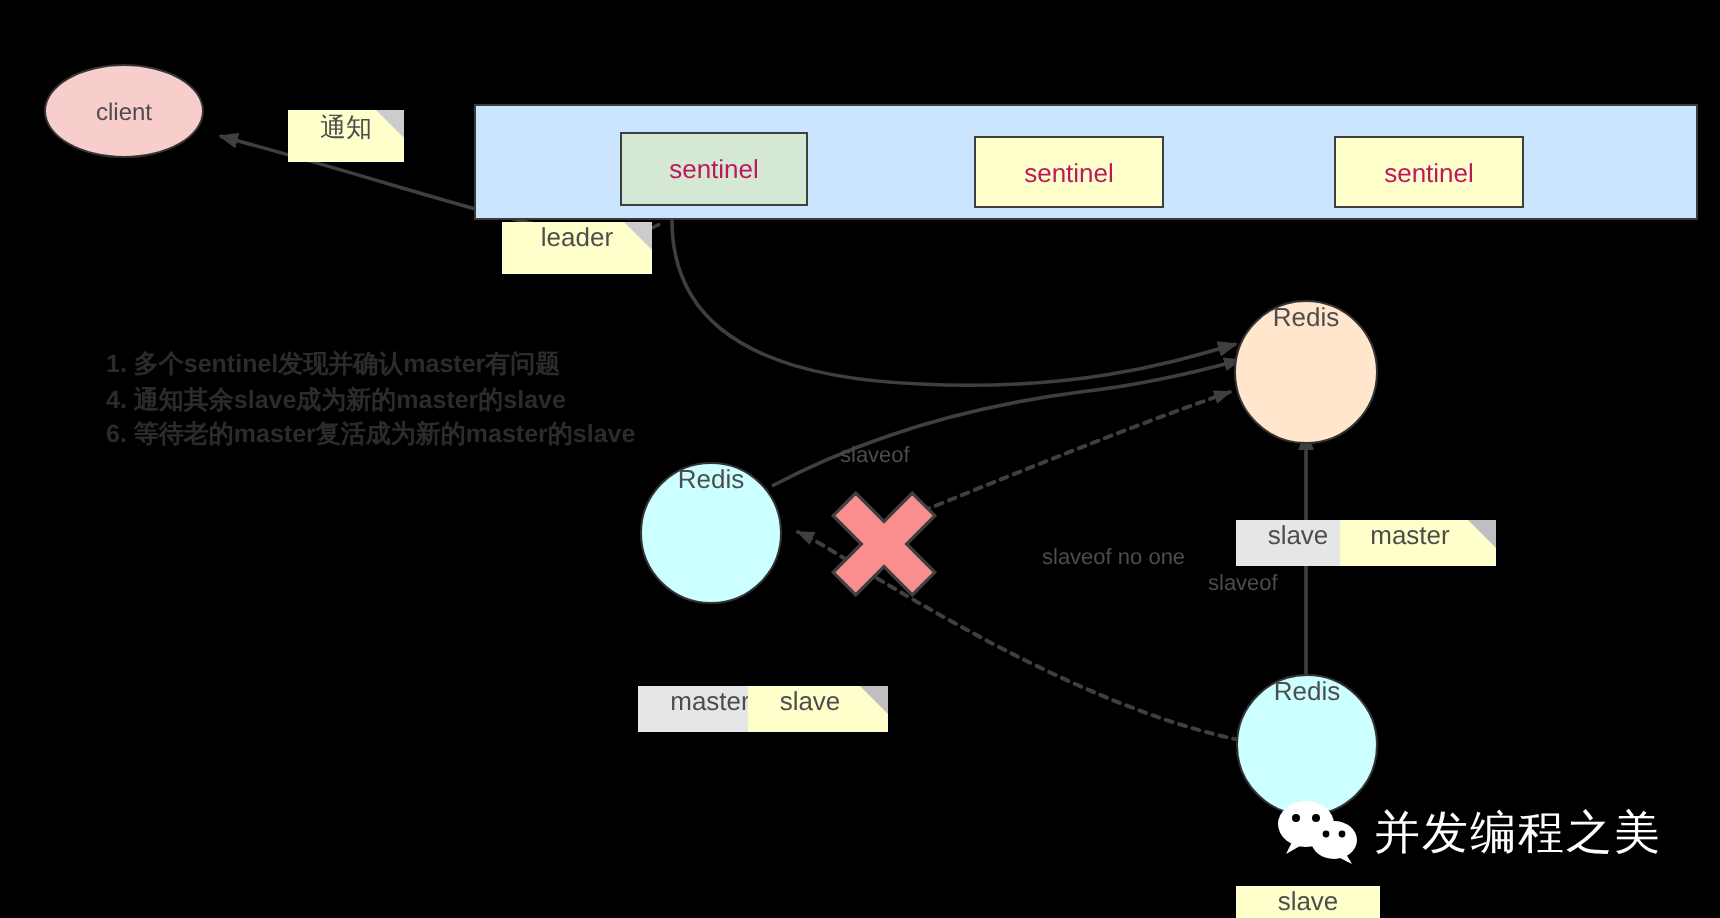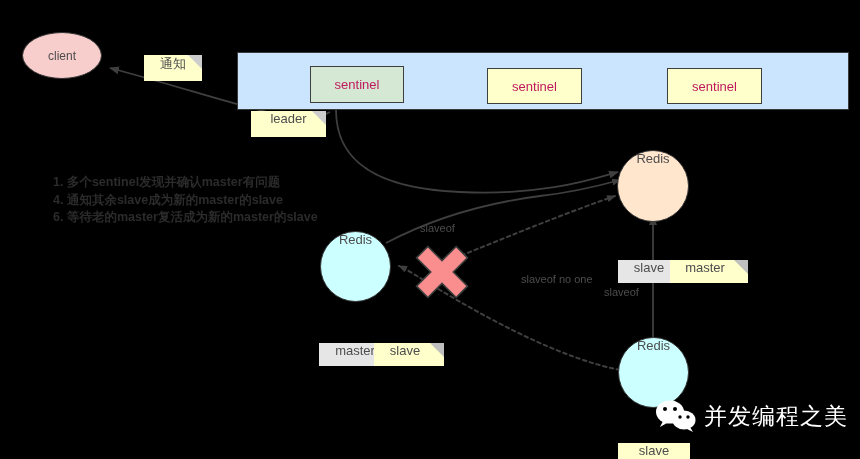--- a/index.html
+++ b/index.html
@@ -118,21 +118,21 @@
     font-size: 12.5px;
     font-weight: bold;
     line-height: 17.5px;
     margin-left: 32px;
   }
   #steps .step { white-space: nowrap; }
 
   
   #watermark {
     position: absolute;
-    left: 655px;
+    left: 638px;
     top: 400px;
     display: flex;
     align-items: center;
     gap: 7px;
   }
   #watermark .wm-text {
     color: #ffffff;
     font-size: 23px;
     letter-spacing: 1px;
   }

